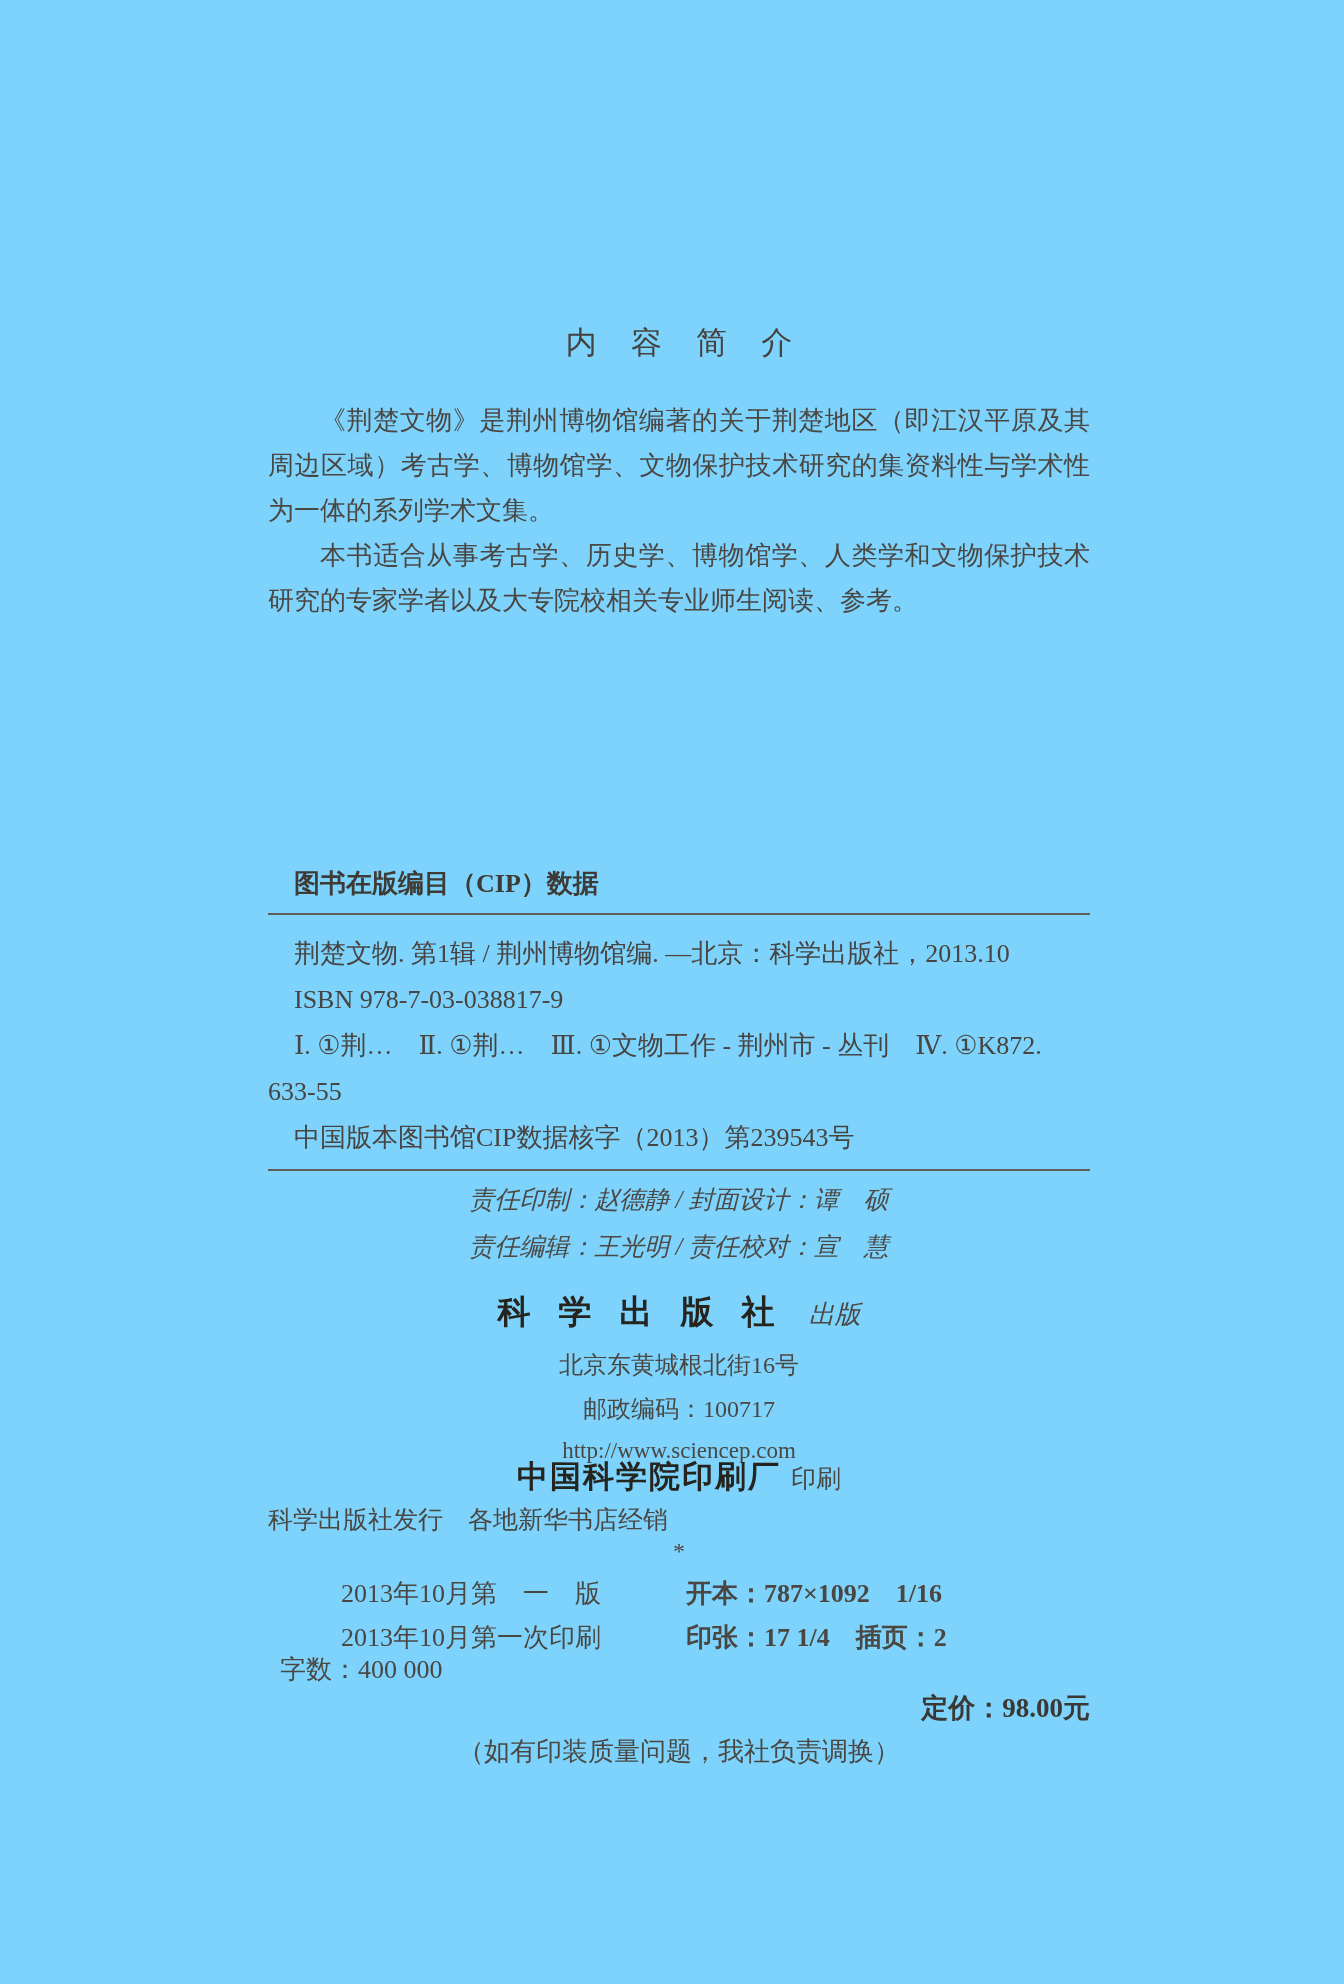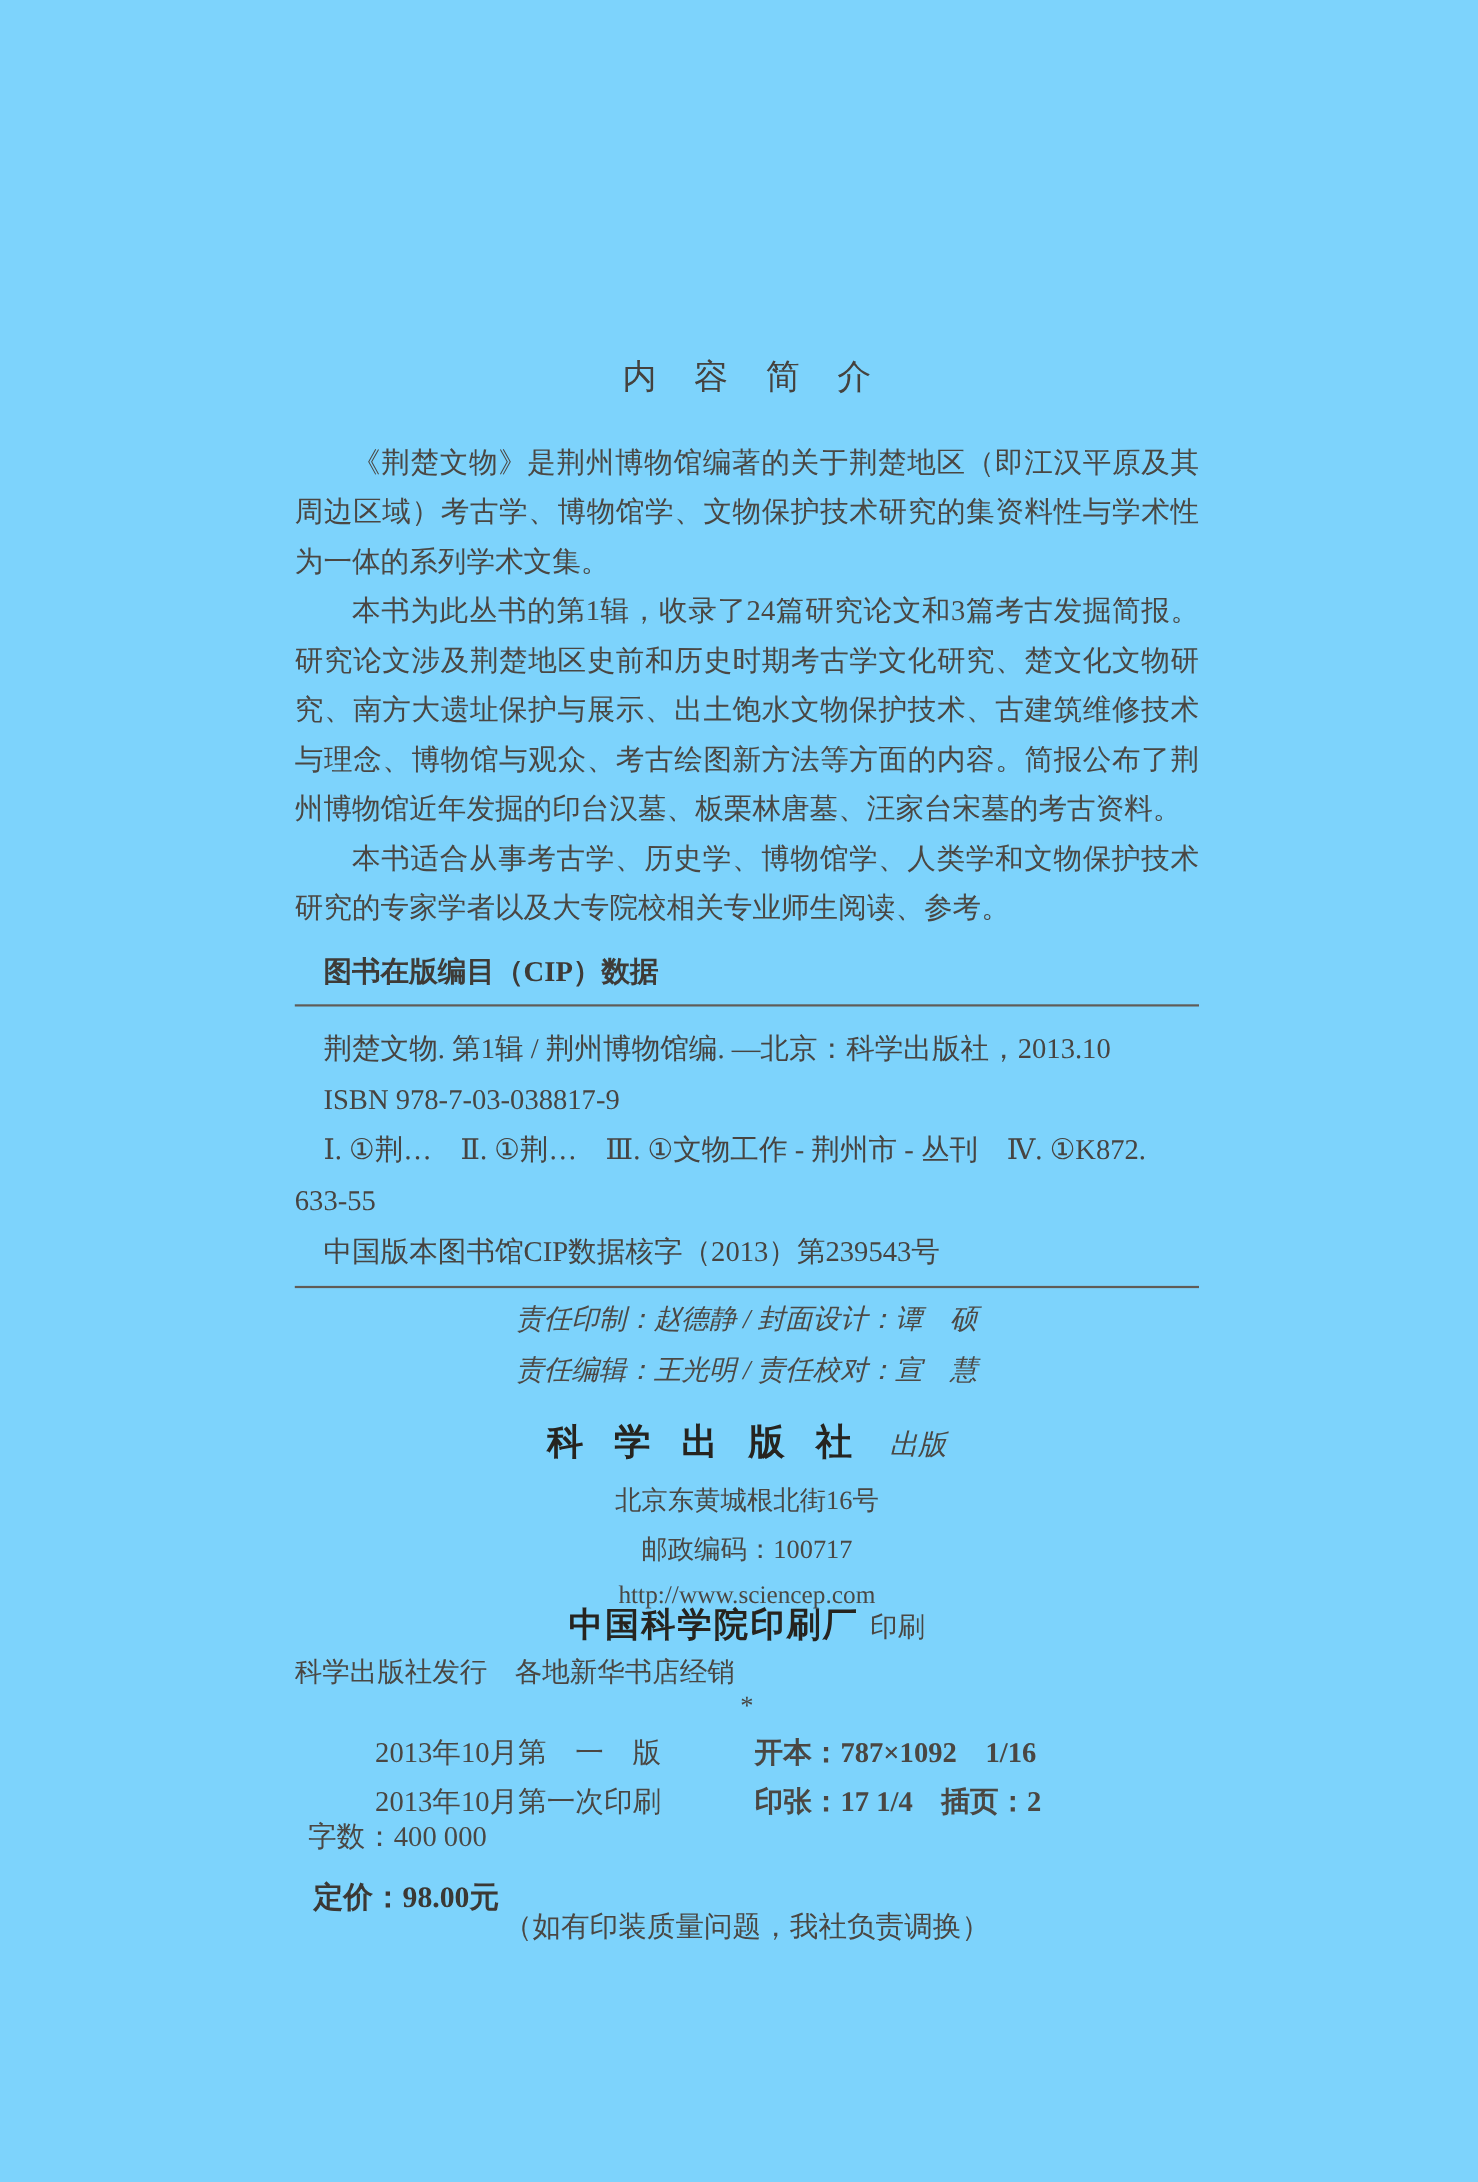--- a/index.html
+++ b/index.html
@@ -162,46 +162,45 @@
     width: 822px;
     text-align: left;
     font-size: 26px;
     margin: 0;
   }
   .price {
     position: absolute;
     top: 1690px;
     left: 268px;
     width: 822px;
-    text-align: left;
+    text-align: right;
     font-size: 27px;
     font-weight: bold;
     color: #3b3834;
-    margin: 17px;
+    margin: 0;
   }
   .notice {
     position: absolute;
     top: 1734px;
     left: 268px;
     width: 822px;
     text-align: center;
     font-size: 26px;
     margin: 0;
   }
 </style>
 </head>
 <body>
 
 <div class="page">
 
   <h1 class="page-title">内容简介</h1>
 
   <div class="intro">
     <p>《荆楚文物》是荆州博物馆编著的关于荆楚地区（即江汉平原及其周边区域）考古学、博物馆学、文物保护技术研究的集资料性与学术性为一体的系列学术文集。</p>
-    <p>本书为此丛书的第1辑，收录了24篇研究论文和3篇考古发掘简报。研究论文涉及荆楚地区史前和历史时期考古学文化研究、楚文化文物研究、南方大遗址保护与展示、出土饱水文物保护技术、古建筑维修技术与理念、博物馆与观众、考古绘图新方法等方面的内容。简报公布了荆州博物馆近年发掘的印台汉墓、板栗林唐墓、汪家台宋墓的考古资料。</p>
     <p>本书适合从事考古学、历史学、博物馆学、人类学和文物保护技术研究的专家学者以及大专院校相关专业师生阅读、参考。</p>
   </div>
 
   <div class="cip">
     <p class="cip-heading">图书在版编目（CIP）数据</p>
     <hr class="cip-rule">
     <div class="cip-body">
       <p>荆楚文物. 第1辑 / 荆州博物馆编. —北京：科学出版社，2013.10</p>
       <p>ISBN 978-7-03-038817-9</p>
       <p>Ⅰ. ①荆…　Ⅱ. ①荆…　Ⅲ. ①文物工作 - 荆州市 - 丛刊　Ⅳ. ①K872.</p>

